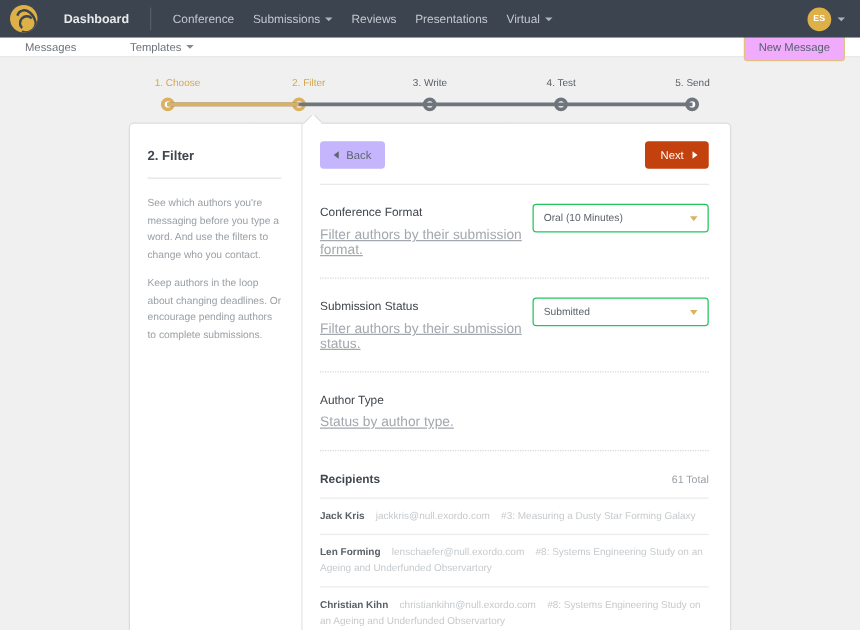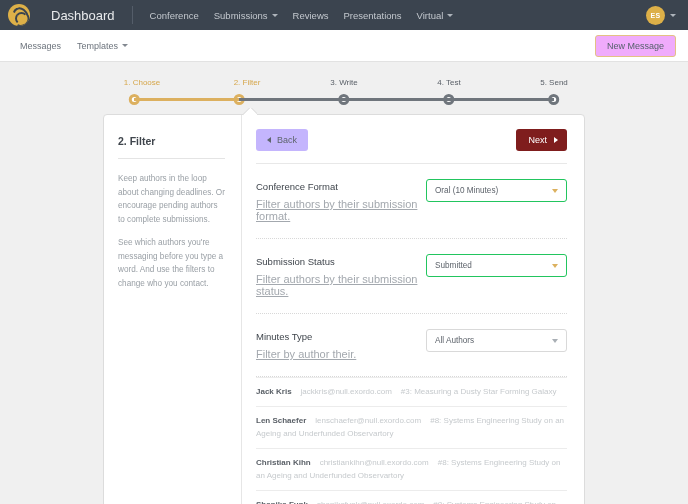--- a/index.html
+++ b/index.html
@@ -45,22 +45,22 @@
     left: 7px; top: 8px;
     width: 9px; height: 9px;
     border: 2px solid #3b444f;
     border-radius: 50%;
     border-right-color: transparent;
     border-bottom-color: transparent;
   }
   .nav-primary { display: flex; align-items: center; gap: 2px; }
   .nav-item {
     color: #e8eaec;
-    font-size: 13px;
-    font-weight: normal;
+    font-size: 10px;
+    font-weight: bold;
     padding: 5px 7px;
     border-radius: 3px;
     white-space: nowrap;
     cursor: pointer;
   }
   .nav-item.active { background: #4c5561; }
   .nav-sep {
     width: 1px; height: 18px;
     background: #545d69;
     margin: 0 10px;
@@ -101,26 +101,27 @@
     display: flex;
     align-items: center;
     justify-content: center;
     letter-spacing: .3px;
     cursor: pointer;
   }
   .avatar-chev { color: #c3c8ce; }
 
   
   .subnav {
-    height: 32px;
+    height: 16px;
     background: #ffffff;
     border-bottom: 1px solid #e2e2e2;
     display: flex;
     align-items: center;
     padding: 0 12px;
+    gap: 27px;
   }
   .subnav-item {
     font-size: 9px;
     color: #6c737c;
     padding: 4px 8px;
     cursor: pointer;
     display: flex;
     align-items: center;
     gap: 4px;
   }
@@ -262,21 +263,21 @@
     display: flex;
     align-items: center;
     gap: 6px;
     cursor: pointer;
     font-family: inherit;
   }
   .btn-next {
     margin-left: auto;
     font-size: 9px;
     color: #fff;
-    background: #7f1d1d;
+    background: #c2410c;
     border: none;
     border-radius: 3px;
     padding: 6px 9px 6px 12px;
     display: flex;
     align-items: center;
     gap: 7px;
     cursor: pointer;
     font-family: inherit;
   }
   .chev-l, .chev-r {
@@ -443,22 +444,22 @@
   </div>
 </div>
 
 <div class="card-wrap">
   <div class="card">
     <div class="card-arrow"></div>
 
     <div class="panel-left">
       <div class="panel-title">2. Filter</div>
       <div class="panel-rule"></div>
+      <div class="panel-para">See which authors you're messaging before you type a word. And use the filters to change who you contact.</div>
       <div class="panel-para">Keep authors in the loop about changing deadlines. Or encourage pending authors to complete submissions.</div>
-      <div class="panel-para">See which authors you're messaging before you type a word. And use the filters to change who you contact.</div>
     </div>
 
     <div class="panel-right">
 
       <div class="rowtop">
         <button class="btn-back">
           <span class="chev-l"></span>
           <span>Back</span>
         </button>
         <button class="btn-next">
@@ -490,37 +491,37 @@
         <div class="select">
           <span>Submitted</span>
           <span class="sel-chev"></span>
         </div>
       </div>
 
       <div class="hr-dot"></div>
 
       <div class="filter-row">
         <div class="filter-meta">
-          <div class="filter-label">Minutes Type</div>
-          <div class="filter-help">Filter by author their.</div>
+          <div class="filter-label">Author Type</div>
+          <div class="filter-help">Status by author type.</div>
         </div>
-        <div class="select plain">
-          <span>All Authors</span>
-          <span class="sel-chev"></span>
-        </div>
       </div>
 
       <div class="hr-dot"></div>
 
+      <div class="recip-head">
+        <div class="recip-title">Recipients</div>
+        <div class="recip-total">61 Total</div>
+      </div>
 
       <div class="recip-row">
         <span class="recip-name">Jack Kris</span><span class="recip-email">jackkris@null.exordo.com</span><span class="recip-sub">#3: Measuring a Dusty Star Forming Galaxy</span>
       </div>
       <div class="recip-row">
-        <span class="recip-name">Len Schaefer</span><span class="recip-email">lenschaefer@null.exordo.com</span><span class="recip-sub">#8: Systems Engineering Study on an Ageing and Underfunded Observartory</span>
+        <span class="recip-name">Len Forming</span><span class="recip-email">lenschaefer@null.exordo.com</span><span class="recip-sub">#8: Systems Engineering Study on an Ageing and Underfunded Observartory</span>
       </div>
       <div class="recip-row">
         <span class="recip-name">Christian Kihn</span><span class="recip-email">christiankihn@null.exordo.com</span><span class="recip-sub">#8: Systems Engineering Study on an Ageing and Underfunded Observartory</span>
       </div>
       <div class="recip-row">
         <span class="recip-name">Shanika Funk</span><span class="recip-email">shanikafunk@null.exordo.com</span><span class="recip-sub">#8: Systems Engineering Study on an Ageing and Underfunded Observartory</span>
       </div>
 
     </div>
   </div>

